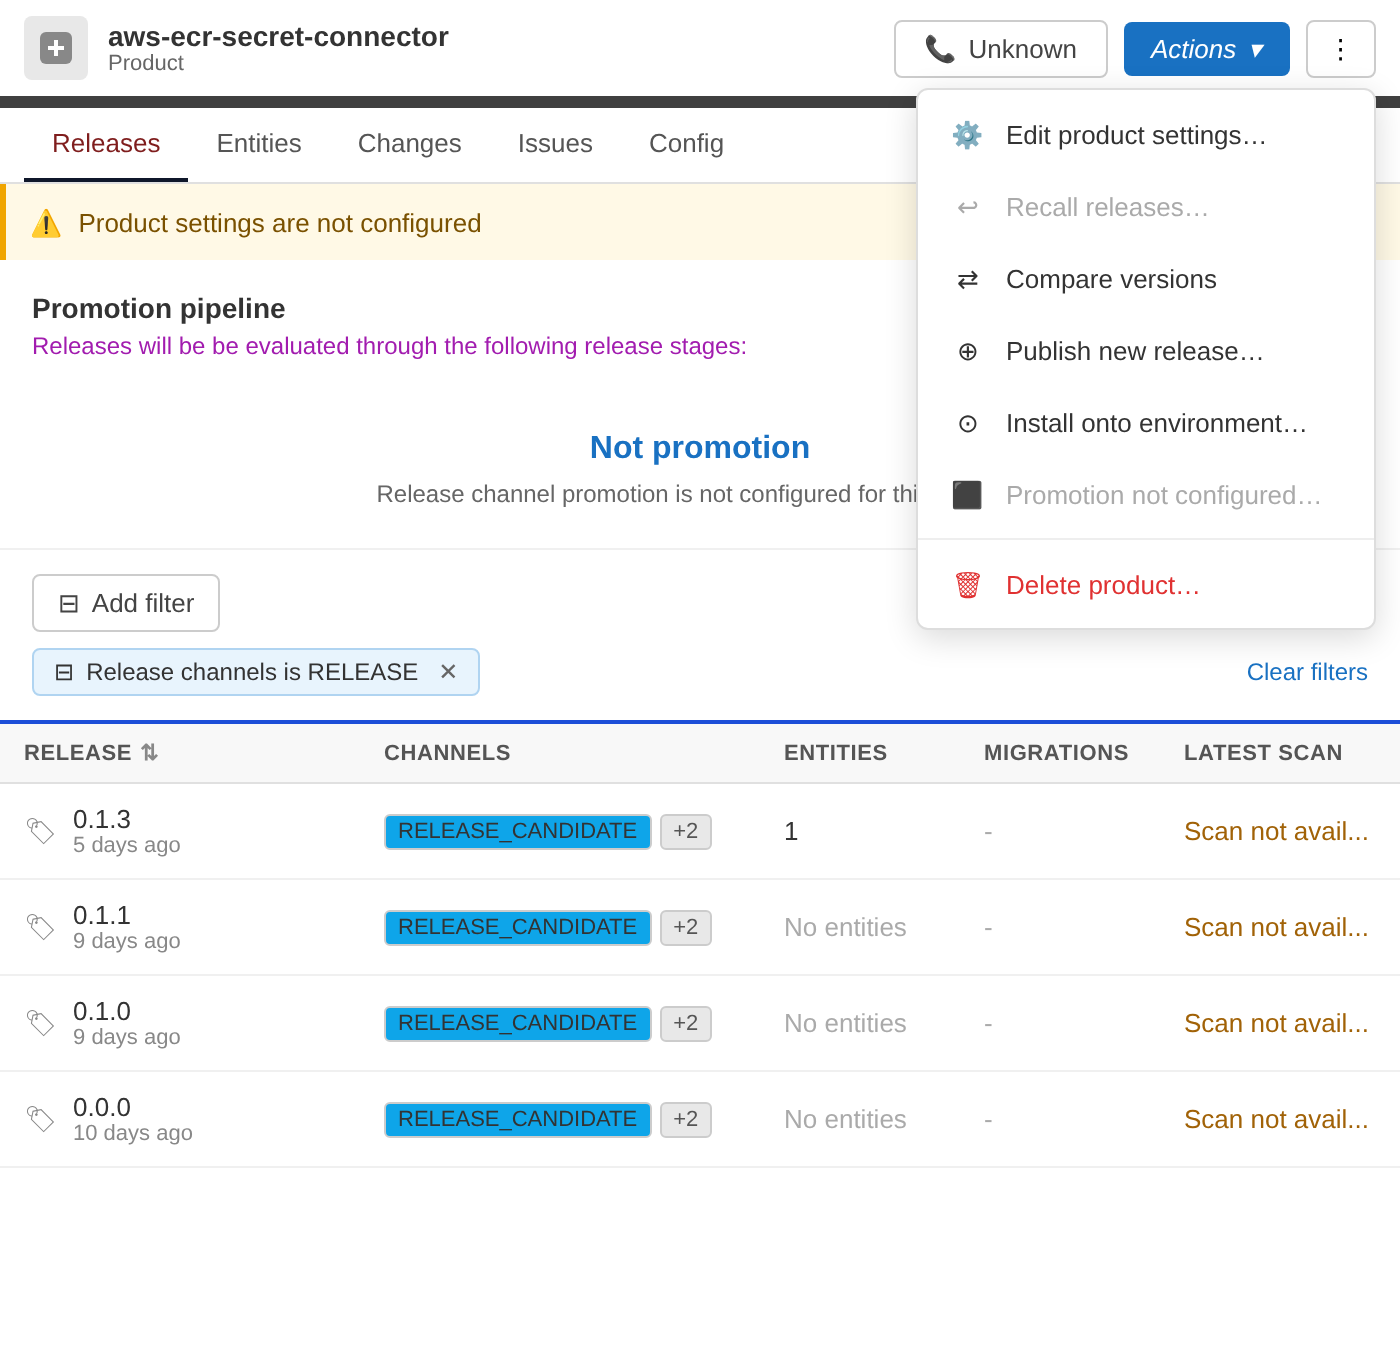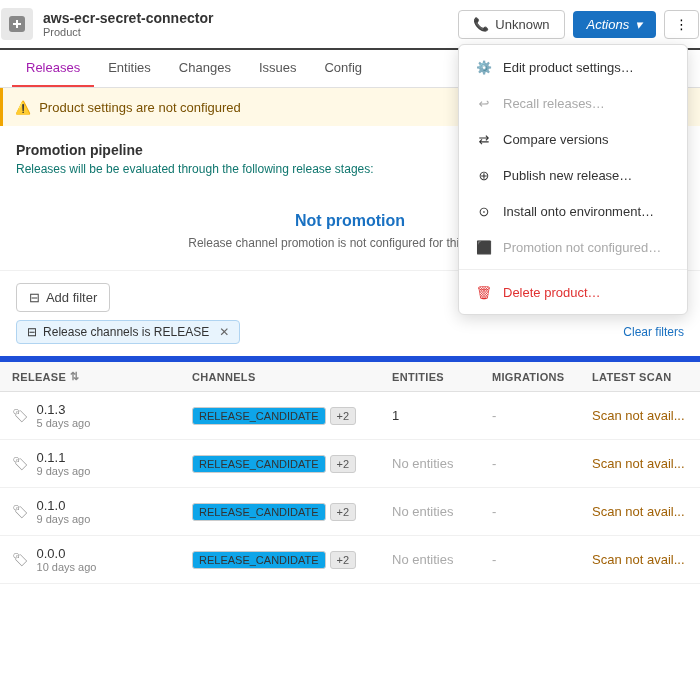--- a/index.html
+++ b/index.html
@@ -1,54 +1,54 @@
 <!DOCTYPE html>
 <html><head>
   <meta charset="utf-8">
   <style>
     * { box-sizing: border-box; margin: 0; padding: 0; }
     body { font-family: -apple-system, BlinkMacSystemFont, 'Segoe UI', sans-serif; font-size: 13px; color: #333; background: #fff; width: 700px; }
 
     
-    .header { display: flex; align-items: center; padding: 8px 1px; border-bottom: 2px solid #404040; position: relative; }
+    .header { display: flex; align-items: center; padding: 8px 12px; border-bottom: 6px solid #404040; position: relative; }
     .product-icon { width: 32px; height: 32px; background: #e8e8e8; border-radius: 4px; display: flex; align-items: center; justify-content: center; margin-right: 10px; flex-shrink: 0; }
     .product-info { flex: 1; }
     .product-name { font-weight: 600; font-size: 14px; }
     .product-type { font-size: 11px; color: #666; }
     .header-actions { display: flex; align-items: center; gap: 8px; margin-left: auto; }
     .btn-unknown { background: #fff; border: 1px solid #ccc; border-radius: 4px; padding: 6px 14px; font-size: 13px; cursor: pointer; display: flex; align-items: center; gap: 6px; color: #444; }
     .btn-actions { background: #1971c2; color: #fff; border: none; border-radius: 4px; padding: 6px 14px; font-size: 13px; cursor: pointer; display: flex; align-items: center; gap: 6px; font-style: italic; }
     .btn-more { background: #fff; border: 1px solid #ccc; border-radius: 4px; padding: 6px 10px; cursor: pointer; }
 
     
     .nav { display: flex; gap: 0; padding: 0 12px; border-bottom: 1px solid #e0e0e0; }
     .nav-item { padding: 10px 14px; font-size: 13px; cursor: pointer; color: #555; border-bottom: 2px solid transparent; }
-    .nav-item.active { color: #a21caf; border-bottom: 2px solid #ef4444; font-weight: 500; }
+    .nav-item.active { color: #7f1d1d; border-bottom: 2px solid #0f172a; font-weight: 500; }
 
     
     .alert { background: #fff9e6; border-left: 3px solid #f0a500; padding: 8px 12px; display: flex; align-items: center; gap: 8px; font-size: 13px; color: #7a5100; }
 
     
     .pipeline-section { padding: 16px 16px 0; }
     .pipeline-title { font-weight: 600; font-size: 14px; margin-bottom: 4px; }
-    .pipeline-desc { font-size: 12px; color: #0f766e; margin-bottom: 16px; }
+    .pipeline-desc { font-size: 12px; color: #a21caf; margin-bottom: 16px; }
     .not-configured { text-align: center; padding: 20px; color: #1971c2; }
     .not-configured-title { font-size: 16px; font-weight: 600; margin-bottom: 6px; }
     .not-configured-desc { font-size: 12px; color: #666; }
 
     
     .filter-section { padding: 12px 16px; border-top: 1px solid #f0f0f0; }
     .btn-add-filter { background: #fff; border: 1px solid #ccc; border-radius: 4px; padding: 6px 12px; cursor: pointer; display: flex; align-items: center; gap: 6px; font-size: 13px; color: #444; }
     .active-filter { display: flex; align-items: center; gap: 8px; margin-top: 8px; justify-content: space-between; }
     .filter-tag { background: #e8f4fd; border: 1px solid #b0d4f1; border-radius: 4px; padding: 4px 10px; font-size: 12px; display: flex; align-items: center; gap: 6px; }
     .filter-tag .remove { cursor: pointer; color: #666; margin-left: 4px; }
     .clear-filters { font-size: 12px; color: #1971c2; cursor: pointer; }
 
     
-    .table-container { border-top: 6px solid #1d4ed8; }
+    .table-container { border-top: 2px solid #1d4ed8; }
     .table { width: 100%; border-collapse: collapse; }
     .table th { background: #f8f8f8; padding: 8px 12px; text-align: left; font-size: 11px; font-weight: 600; color: #555; border-bottom: 1px solid #e0e0e0; text-transform: uppercase; letter-spacing: 0.3px; }
     .table td { padding: 10px 12px; border-bottom: 1px solid #f0f0f0; font-size: 13px; vertical-align: middle; }
     .release-col { width: 180px; }
     .channels-col { width: 200px; }
     .entities-col { width: 100px; }
     .migrations-col { width: 100px; }
     .latest-scan-col { }
     .release-name { font-weight: 500; font-size: 13px; }
     .release-date { font-size: 11px; color: #888; }

